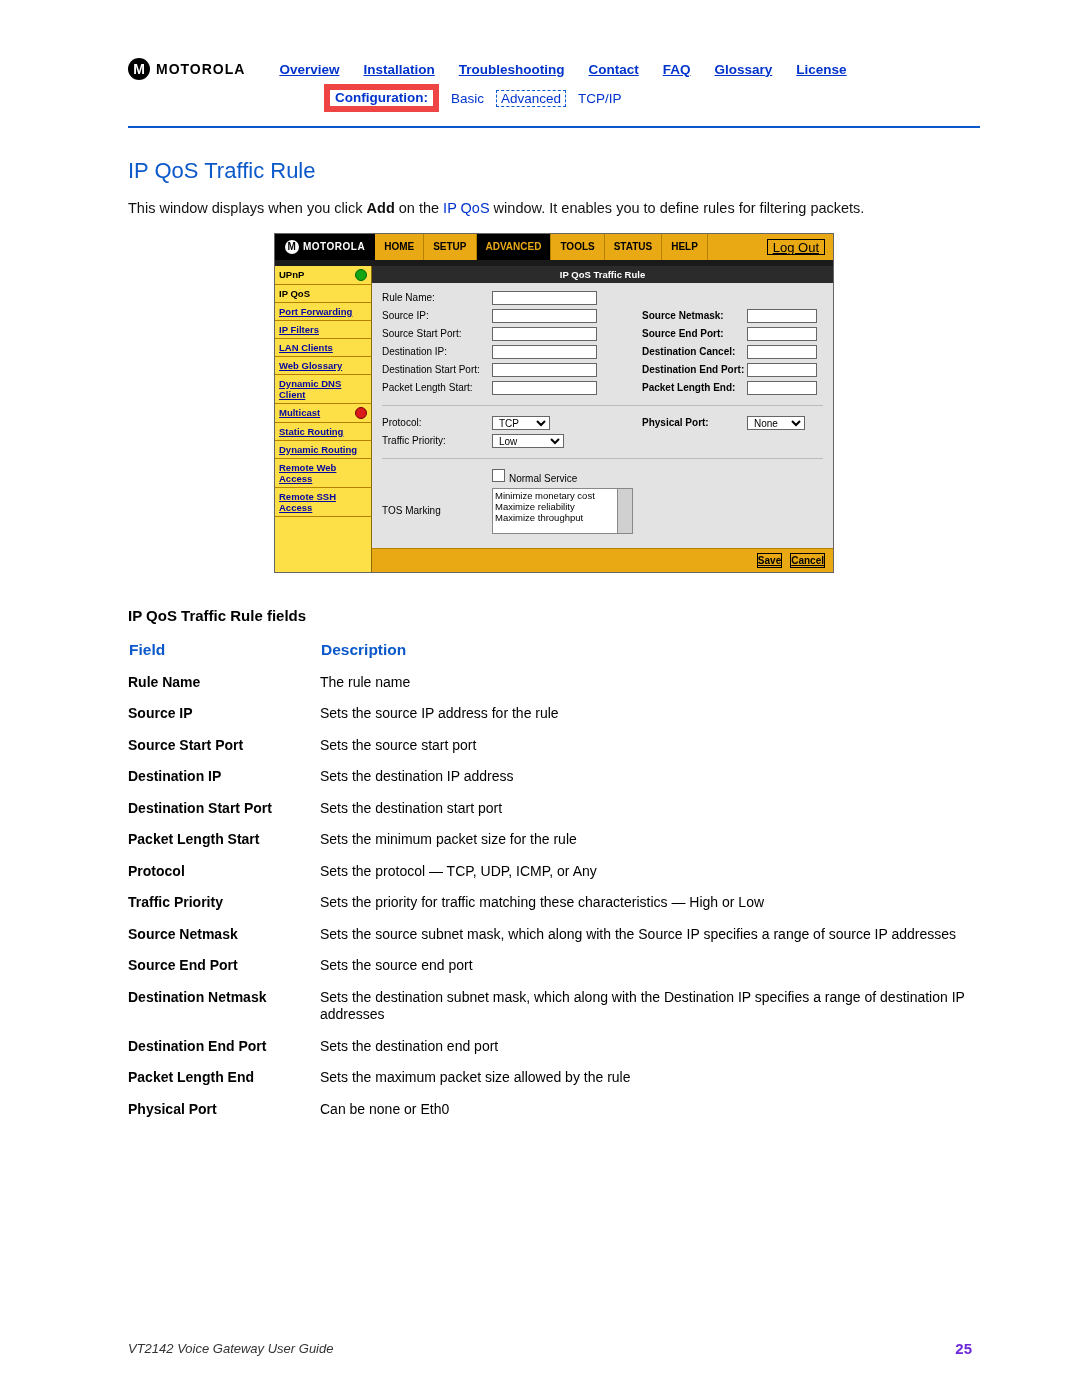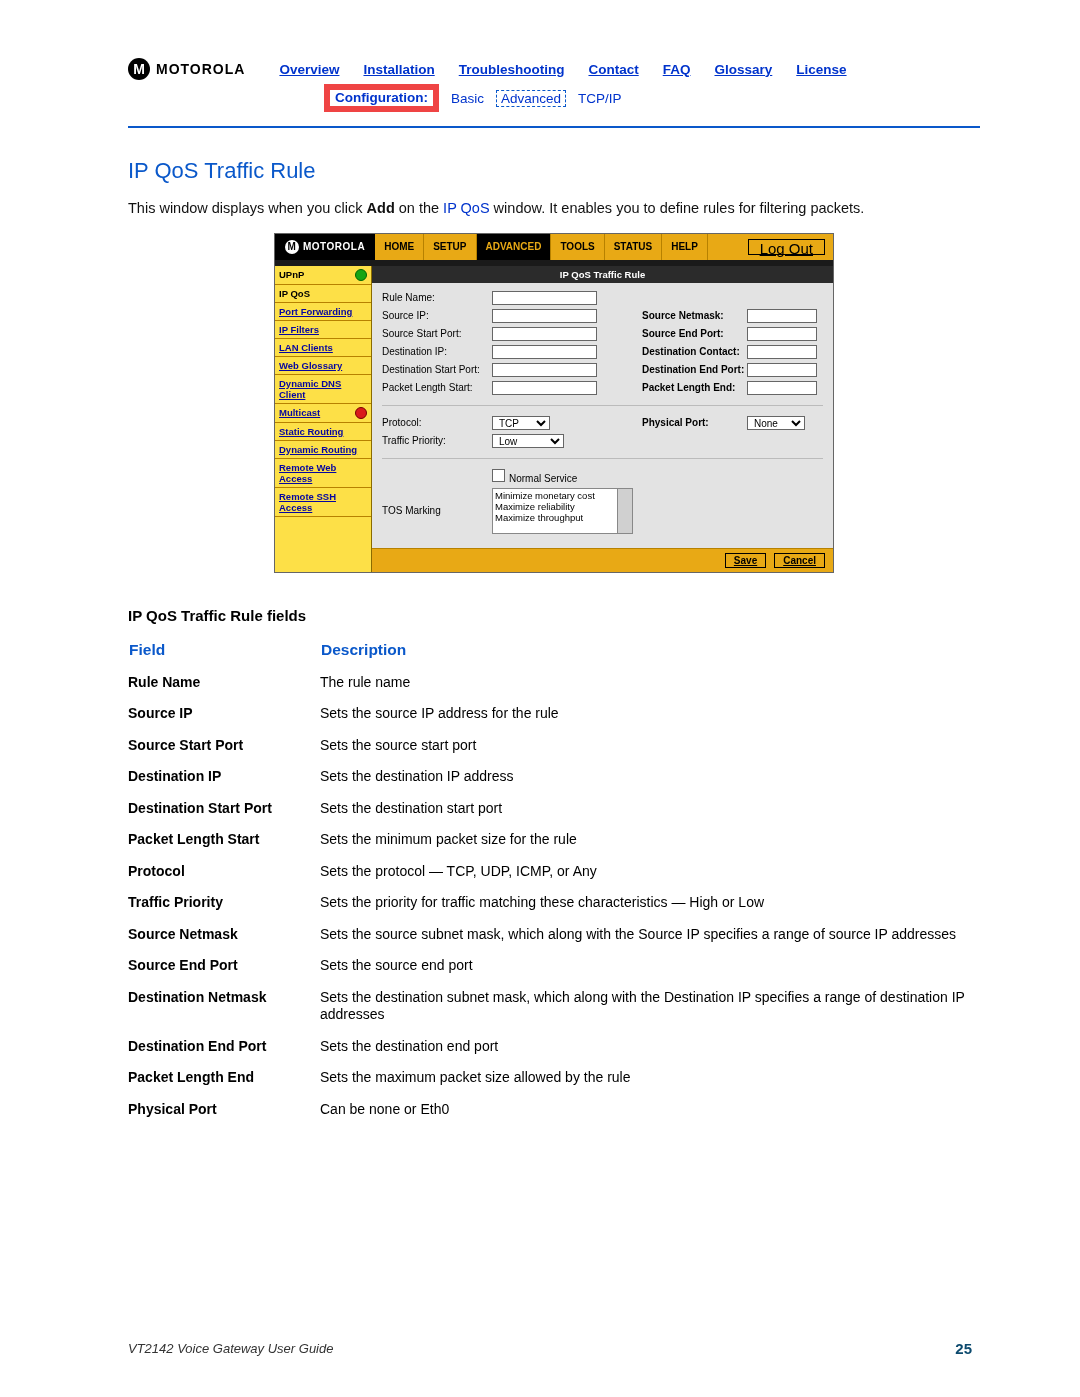--- a/index.html
+++ b/index.html
@@ -84,21 +84,21 @@
   .shot-tabs { display:flex; flex: 1; align-items: center;}
   .shot-tab {
     padding: 0 9px; font-size: 10px; font-weight: 900; color: #000;
     height: 100%; display:flex; align-items:center;
     border-right: 1px solid #b78100;
   }
   .shot-tab.active { background: #000; color: #e8a915; }
   .shot-logout {
     margin-left: auto; margin-right: 8px;
     border: 1px solid #000; background: #e8a915; color:#000;
-    font-size: 15px; padding: 0 11px; height: 14px; align-self: center;
+    font-size: 13px; padding: 0 5px; height: 14px; align-self: center;
     text-decoration: underline;
   }
   .shot-darkbar {
     height: 6px; background: #1a1a1a;
   }
   .shot-body { display:flex; }
   .shot-side {
     width: 96px; background: #fde047;
     border-right: 1px solid #8a6b00;
   }
@@ -143,35 +143,35 @@
     position:absolute; right:2px; width:10px; height:10px;
     border:1px solid #888; background:#eee; font-size:8px;
     display:flex; align-items:center; justify-content:center;
   }
   .cbx { width:11px; height:11px; border:1px solid #666; background:#fff; display:inline-block; margin-right:4px;}
   .shot-btnbar {
     background: #e8a915; padding: 4px 8px; display:flex; justify-content:flex-end; gap:8px;
     border-top: 1px solid #b78100;
   }
   .shot-btn {
-    background: #e8a915; border:1px solid #000; padding: 1px 8px; font-size:10px; font-weight:bold;
+    background: #e8a915; border:1px solid #000; padding: 1px 0; font-size:10px; font-weight:bold;
     text-decoration: underline;
   }
   
   h3.tblcap { font-size: 15px; font-weight: bold; margin-top: 34px; margin-bottom: 16px;}
   table.ft { border-collapse: collapse; width: 100%; font-size: 14px;}
   table.ft th { text-align:left; color:#0a58ca; font-weight:bold; padding-bottom: 8px; font-size: 15.5px;}
   table.ft td { padding: 7px 10px 7px 0; vertical-align: top; line-height: 1.25;}
   table.ft td.f { font-weight: bold; width: 170px; white-space: nowrap; padding-right: 22px;}
   .footer {
     position: absolute; bottom: 40px; left: 128px; right: 108px;
     display:flex; justify-content:space-between; align-items:center;
     font-style: italic; font-size: 13px; color:#333;
   }
-  .footer .pg { font-style: normal; font-weight: bold; color: #0c4a6e; font-size: 15px;}
+  .footer .pg { font-style: normal; font-weight: bold; color: #6d28d9; font-size: 15px;}
 </style>
 </head>
 <body>
 
 <div class="page">
 
   <div class="header">
     <div class="header-row">
       <div class="logo-block">
         <span class="logo-circle">M</span>
@@ -260,21 +260,21 @@
 
             <div class="fl">Source Start Port:</div>
             <input type="text" class="short" style="">
             <div></div>
             <div class="fr">Source End Port:</div>
             <input type="text" class="short" style="">
 
             <div class="fl">Destination IP:</div>
             <input type="text" style="">
             <div></div>
-            <div class="fr">Destination Contact:</div>
+            <div class="fr">Destination Cancel:</div>
             <input type="text" style="">
 
             <div class="fl">Destination Start Port:</div>
             <input type="text" class="short" style="">
             <div></div>
             <div class="fr">Destination End Port:</div>
             <input type="text" class="short" style="">
 
             <div class="fl">Packet Length Start:</div>
             <input type="text" class="short" style="">

